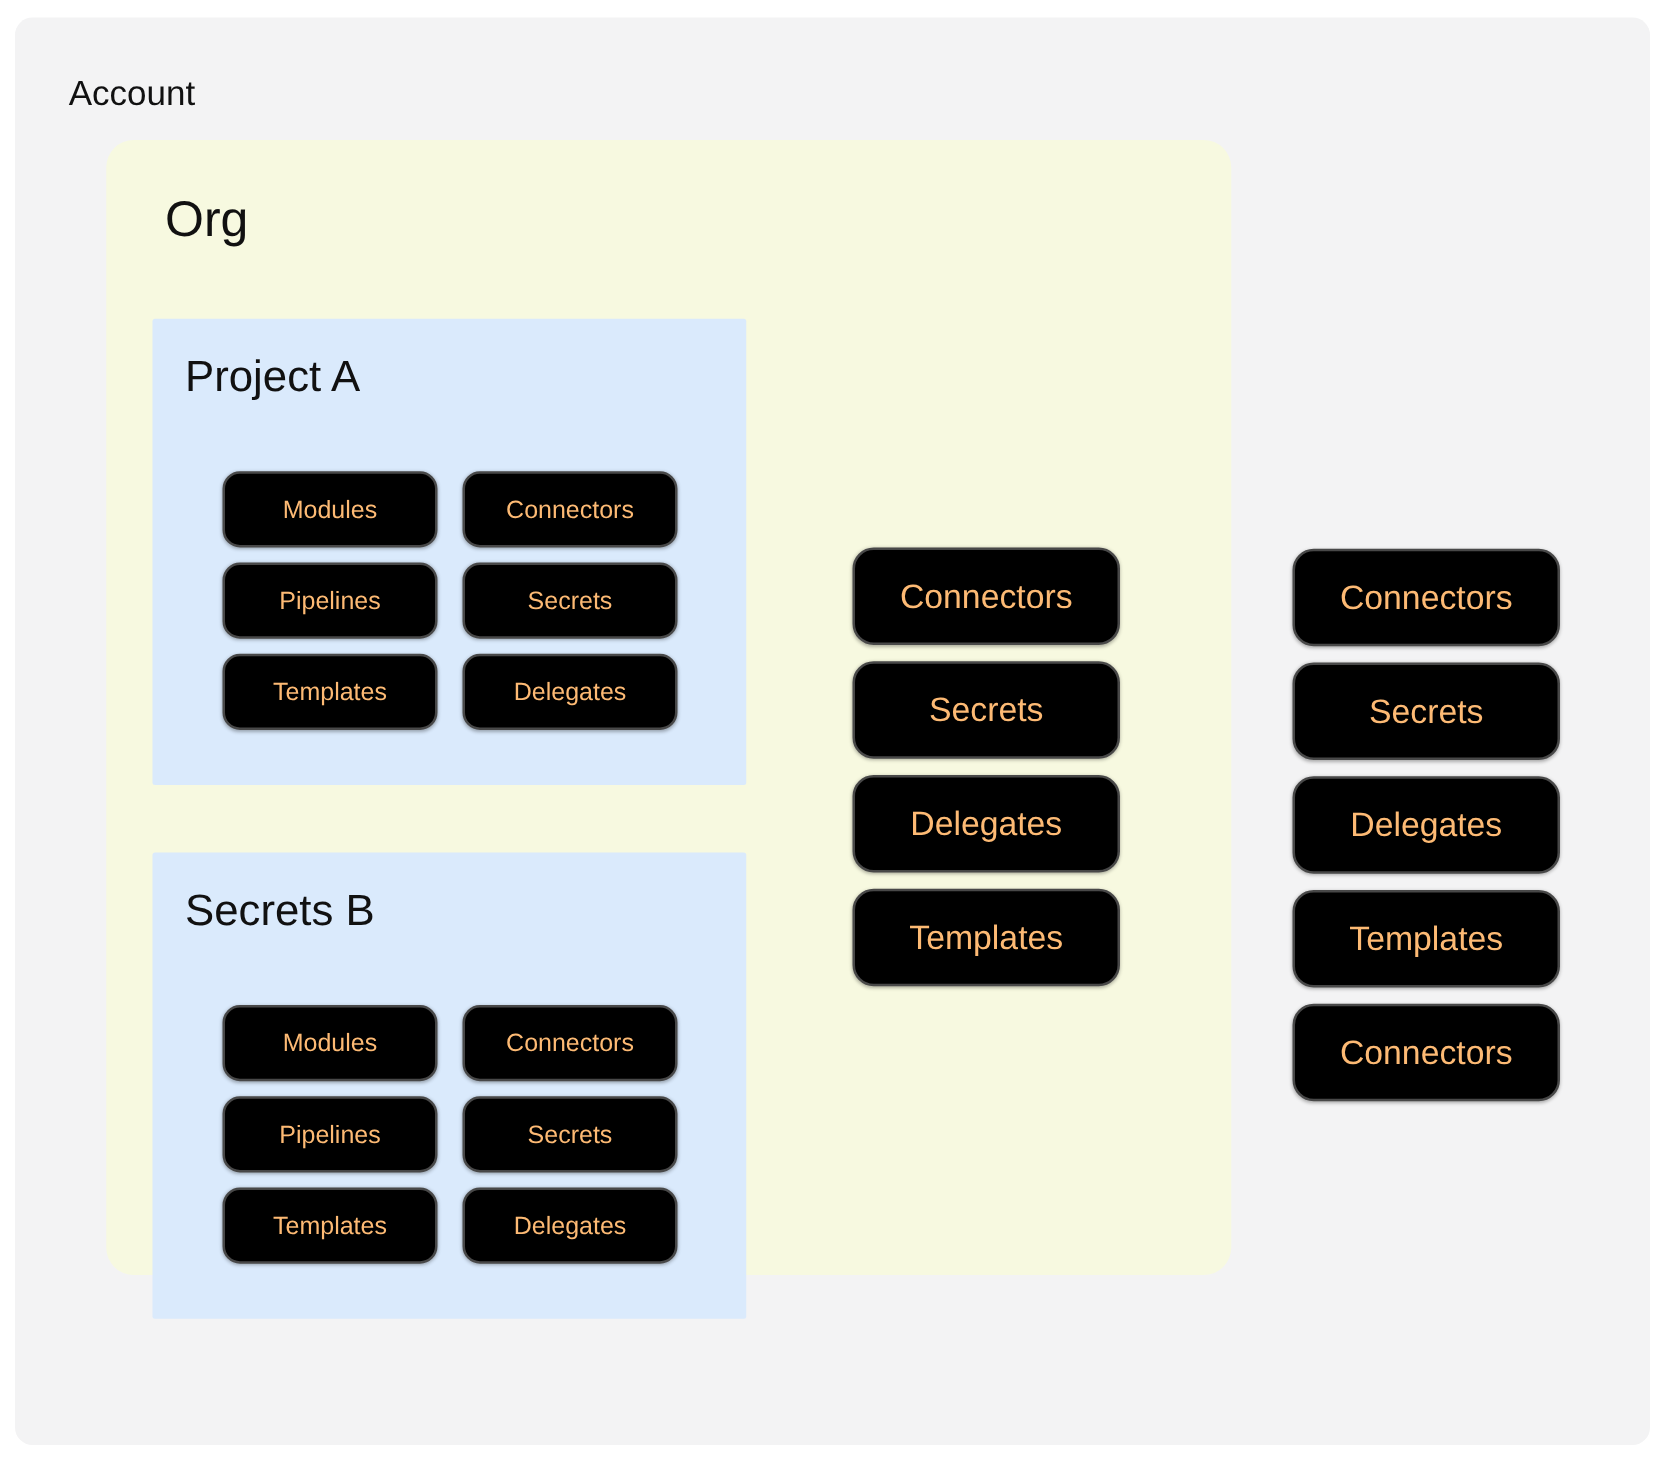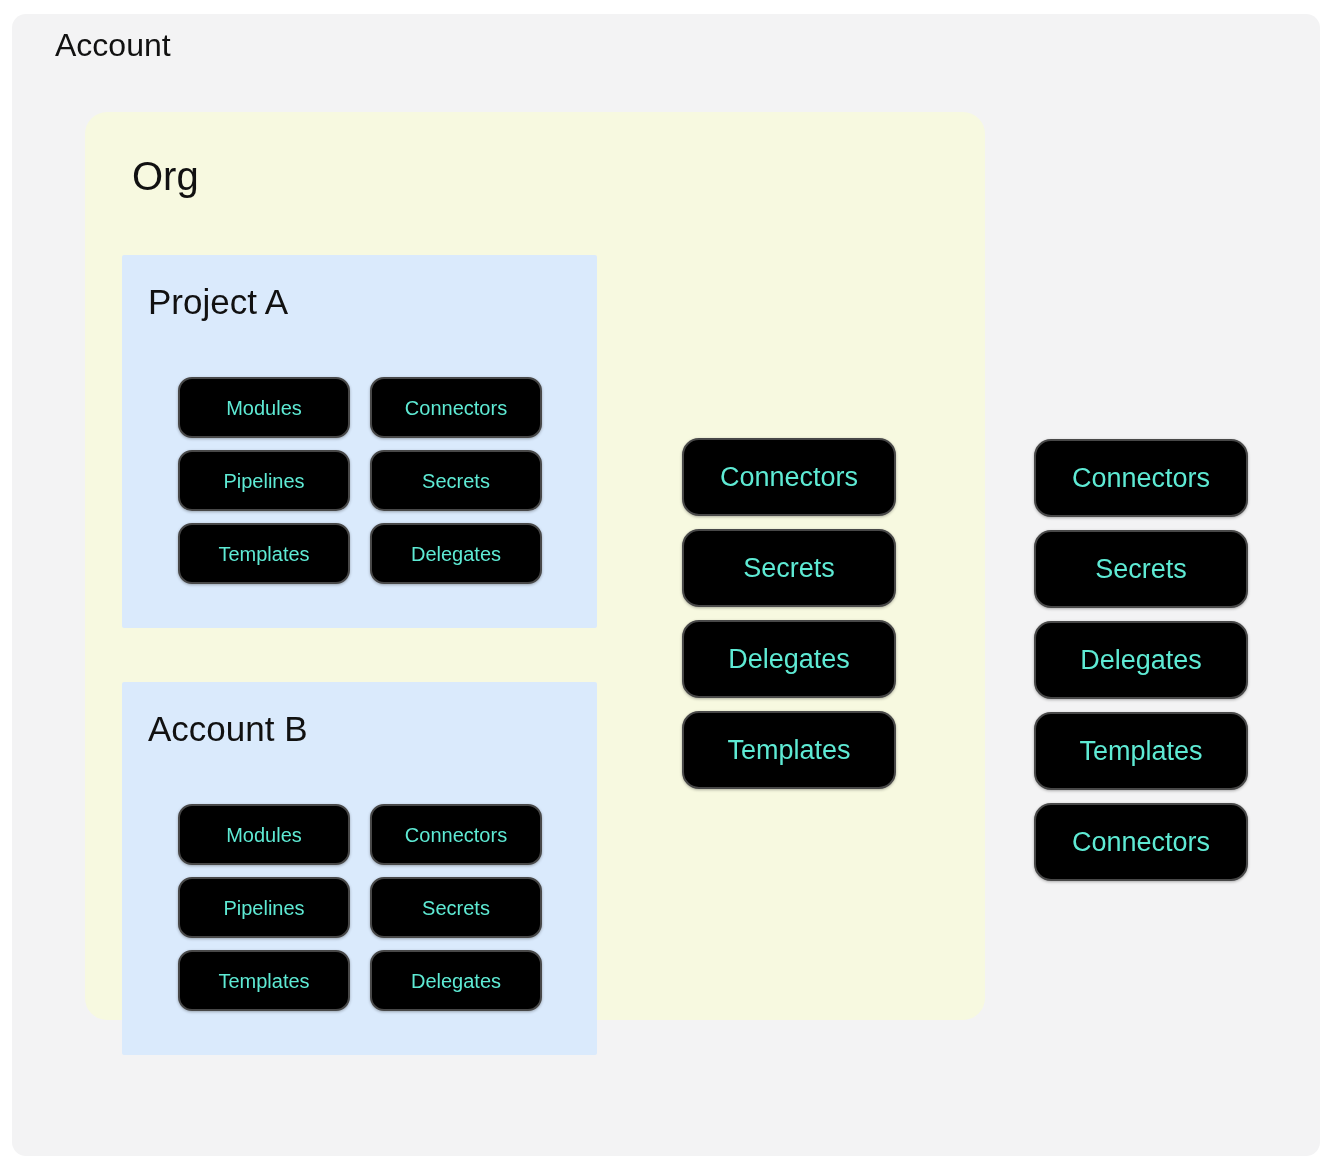--- a/index.html
+++ b/index.html
@@ -26,22 +26,22 @@
   }
   .title {
     position: absolute;
     color: #111111;
     font-weight: 400;
     line-height: 1.2;
     white-space: nowrap;
   }
   .account-title {
     left: 43px;
-    top: 12px;
-    font-size: 32px;
+    top: 44px;
+    font-size: 28px;
   }
   .org {
     position: absolute;
     left: 73px;
     top: 98px;
     width: 900px;
     height: 908px;
     background: #f7f9e0;
     border-radius: 22px;
   }
@@ -60,21 +60,21 @@
   }
   .project-a { top: 143px; }
   .project-b { top: 570px; }
   .project-title {
     left: 26px;
     top: 26px;
     font-size: 35px;
   }
   .chip {
     background: #000000;
-    color: #5eead4;
+    color: #fdba74;
     border: 2px solid #484848;
     box-sizing: border-box;
     display: flex;
     align-items: center;
     justify-content: center;
     text-align: right;
     white-space: nowrap;
     box-shadow: 0 1px 3px rgba(0,0,0,0.30);
     line-height: 1;
   }
@@ -130,21 +130,21 @@
           <div class="chip small">Modules</div>
           <div class="chip small">Connectors</div>
           <div class="chip small">Pipelines</div>
           <div class="chip small">Secrets</div>
           <div class="chip small">Templates</div>
           <div class="chip small">Delegates</div>
         </div>
       </div>
 
       <div class="project project-b">
-        <div class="title project-title">Account B</div>
+        <div class="title project-title">Secrets B</div>
         <div class="chip-grid">
           <div class="chip small">Modules</div>
           <div class="chip small">Connectors</div>
           <div class="chip small">Pipelines</div>
           <div class="chip small">Secrets</div>
           <div class="chip small">Templates</div>
           <div class="chip small">Delegates</div>
         </div>
       </div>
 

